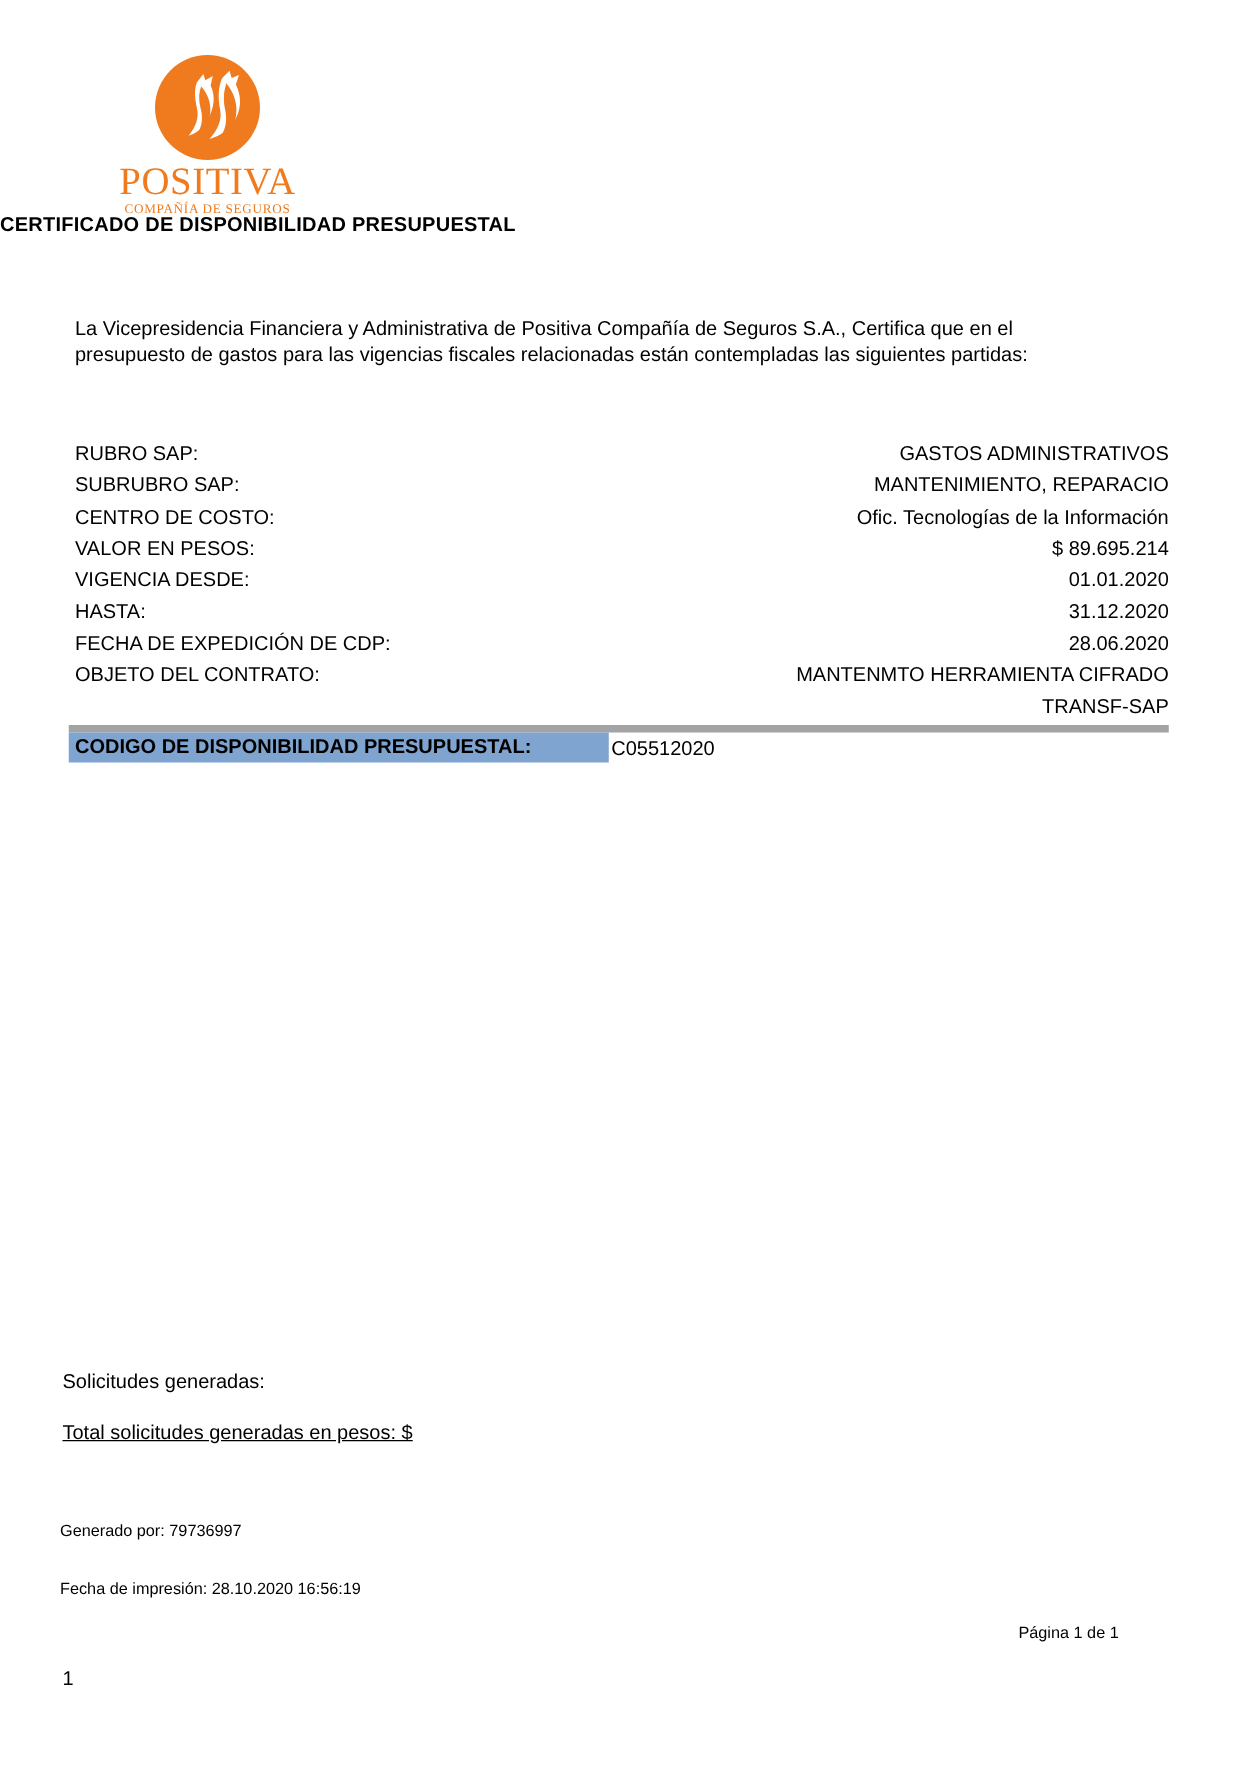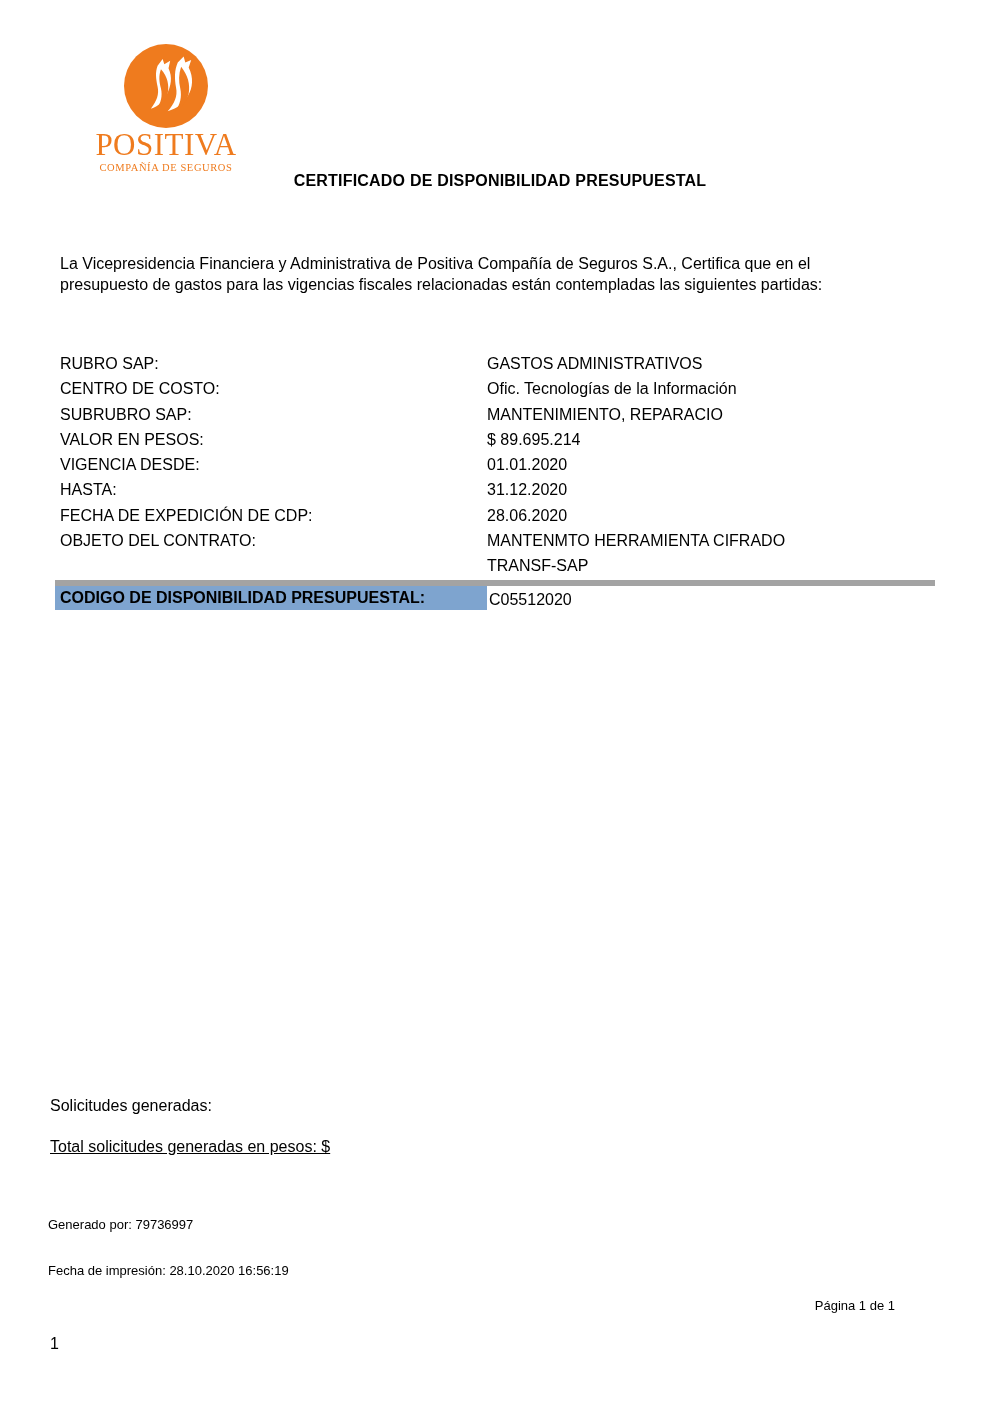--- a/index.html
+++ b/index.html
@@ -34,21 +34,21 @@
     letter-spacing: 0.6px;
     white-space: nowrap;
     font-variant: small-caps;
   }
   
   .doc-title {
     position: absolute;
     top: 172px;
     left: 0;
     width: 1000px;
-    text-align: center;
+    text-align: left;
     font-size: 16px;
     font-weight: bold;
     letter-spacing: 0.2px;
   }
   
   .intro {
     position: absolute;
     top: 253px;
     left: 60px;
     width: 890px;
@@ -68,20 +68,21 @@
   .flabel {
     flex: 0 0 432px;
     padding-left: 5px;
     font-weight: normal;
     line-height: 25.3px;
   }
   .fvalue {
     flex: 1;
     line-height: 25.3px;
     white-space: pre-line;
+    text-align: right;
   }
   
   .cdp-row {
     display: flex;
     align-items: flex-end;
     border-top: 6px solid #a3a3a3;
     margin-top: 1px;
   }
   .cdp-label {
     flex: 0 0 432px;
@@ -130,26 +131,26 @@
 
   <div class="intro">La Vicepresidencia Financiera y Administrativa de Positiva Compañía de Seguros S.A., Certifica que en el
 presupuesto de gastos para las vigencias fiscales relacionadas están contempladas las siguientes partidas:</div>
 
   <div class="fields">
     <div class="frow">
       <div class="flabel">RUBRO SAP:</div>
       <div class="fvalue">GASTOS ADMINISTRATIVOS</div>
     </div>
     <div class="frow">
+      <div class="flabel">SUBRUBRO SAP:</div>
+      <div class="fvalue">MANTENIMIENTO, REPARACIO</div>
+    </div>
+    <div class="frow">
       <div class="flabel">CENTRO DE COSTO:</div>
       <div class="fvalue">Ofic. Tecnologías de la Información</div>
-    </div>
-    <div class="frow">
-      <div class="flabel">SUBRUBRO SAP:</div>
-      <div class="fvalue">MANTENIMIENTO, REPARACIO</div>
     </div>
     <div class="frow">
       <div class="flabel">VALOR EN PESOS:</div>
       <div class="fvalue">$ 89.695.214</div>
     </div>
     <div class="frow">
       <div class="flabel">VIGENCIA DESDE:</div>
       <div class="fvalue">01.01.2020</div>
     </div>
     <div class="frow">

